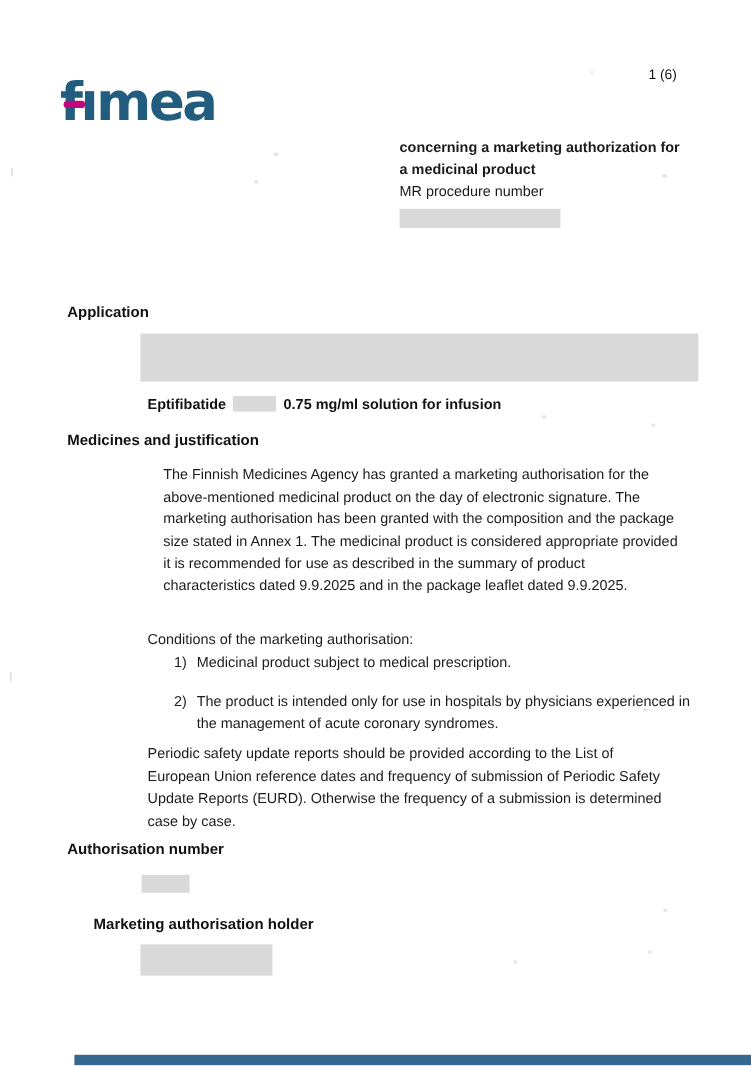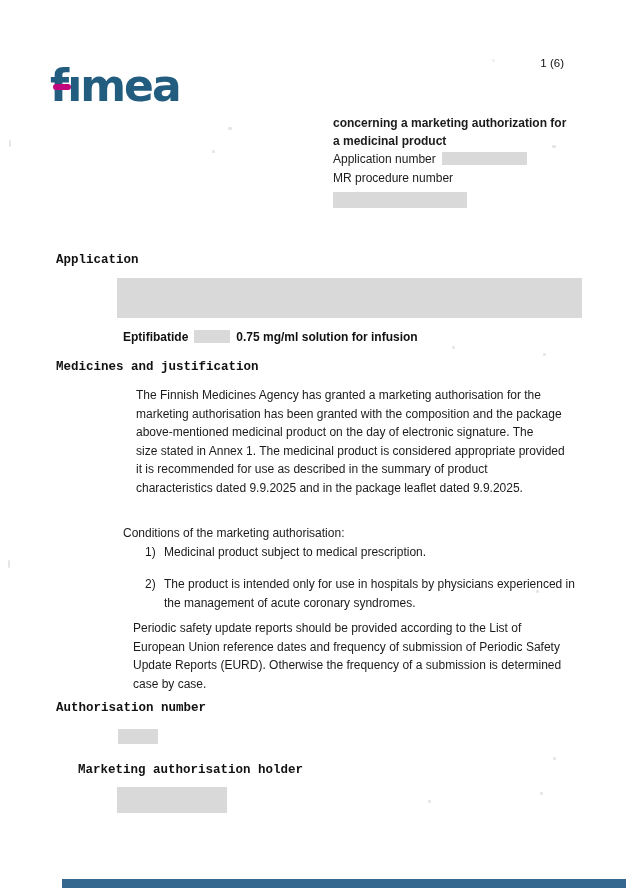--- a/index.html
+++ b/index.html
@@ -16,37 +16,37 @@
     color:#225d7f;letter-spacing:-2px;line-height:1;
   }
   .logo-dash{position:absolute;left:3px;top:20px;width:18px;height:6px;background:#c2077e;border-radius:3px;}
   
   .header-block{position:absolute;left:333px;top:114px;font-size:12px;line-height:18.2px;width:260px;}
   .hb-bold{font-weight:bold;}
   .redact{background:#d9d9d9;}
   .redact-app-number{display:inline-block;width:85px;height:13px;margin-left:6px;vertical-align:-2px;}
   .redact-mr{margin-top:5px;width:134px;height:16px;}
   
-  .section-heading{position:absolute;left:56px;font-size:12.5px;font-weight:bold;color:#111;font-family:Liberation Mono, monospace;}
+  .section-heading{position:absolute;left:56px;font-size:12.5px;font-weight:bold;color:#111;}
   .h-application{top:253px;}
   .h-decision{top:360px;}
   .h-auth-number{top:701px;}
   .h-holder{top:763px;padding-left:22px;}
   
   .redact-application-big{position:absolute;left:117px;top:278px;width:465px;height:40px;}
   .redact-auth-number{position:absolute;left:118px;top:729px;width:40px;height:15px;}
   .redact-holder{position:absolute;left:117px;top:787px;width:110px;height:26px;}
   .redact-product{display:inline-block;width:36px;height:13px;margin:0 6px;vertical-align:-2px;}
   
   .product-line{position:absolute;left:123px;top:330px;font-size:12px;font-weight:bold;color:#111;}
   
   .body-block{position:absolute;left:123px;font-size:12px;line-height:18.6px;width:475px;}
   .para1{top:386px;margin-left:13px;}
   .cond-intro{top:524px;}
-  .para2{top:619px;margin-left:10px;}
+  .para2{top:619px;}
   .cond-item{position:absolute;left:145px;font-size:12px;line-height:18.6px;display:flex;}
   .cond1{top:543px;}
   .cond2{top:575px;}
   .cond-num{width:19px;flex:none;}
   .cond-text{width:420px;}
   
   .footer-bar{position:absolute;left:62px;right:0;top:879px;height:9px;background:#35688f;}
   
   .noise{position:absolute;background:#d9d9d9;opacity:.65;border-radius:1px;}
   .n1{left:228px;top:127px;width:4px;height:3px;}
@@ -70,41 +70,38 @@
   <div class="page-number">1 (6)</div>
 
   <div class="logo">
     <span class="logo-text">fımea</span>
     <span class="logo-dash"></span>
   </div>
 
   <div class="header-block">
     <div class="hb-bold">concerning a marketing authorization for</div>
     <div class="hb-bold">a medicinal product</div>
-    <div>
-      <span>Application number</span><span class="redact redact-app-number"></span>
-    </div>
     <div>MR procedure number</div>
     <div class="redact redact-mr"></div>
   </div>
 
   <div class="section-heading h-application">Application</div>
 
   <div class="redact redact-application-big"></div>
 
   <div class="product-line">
     <span>Eptifibatide</span><span class="redact redact-product"></span><span>0.75 mg/ml solution for infusion</span>
   </div>
 
   <div class="section-heading h-decision">Medicines and justification</div>
 
   <div class="body-block para1">
     <div>The Finnish Medicines Agency has granted a marketing authorisation for the</div>
+    <div>above-mentioned medicinal product on the day of electronic signature. The</div>
     <div>marketing authorisation has been granted with the composition and the package</div>
-    <div>above-mentioned medicinal product on the day of electronic signature. The</div>
     <div>size stated in Annex 1. The medicinal product is considered appropriate provided</div>
     <div>it is recommended for use as described in the summary of product</div>
     <div>characteristics dated 9.9.2025 and in the package leaflet dated 9.9.2025.</div>
   </div>
 
   <div class="body-block cond-intro">Conditions of the marketing authorisation:</div>
 
   <div class="cond-item cond1">
     <span class="cond-num">1)</span>
     <span class="cond-text">Medicinal product subject to medical prescription.</span>

